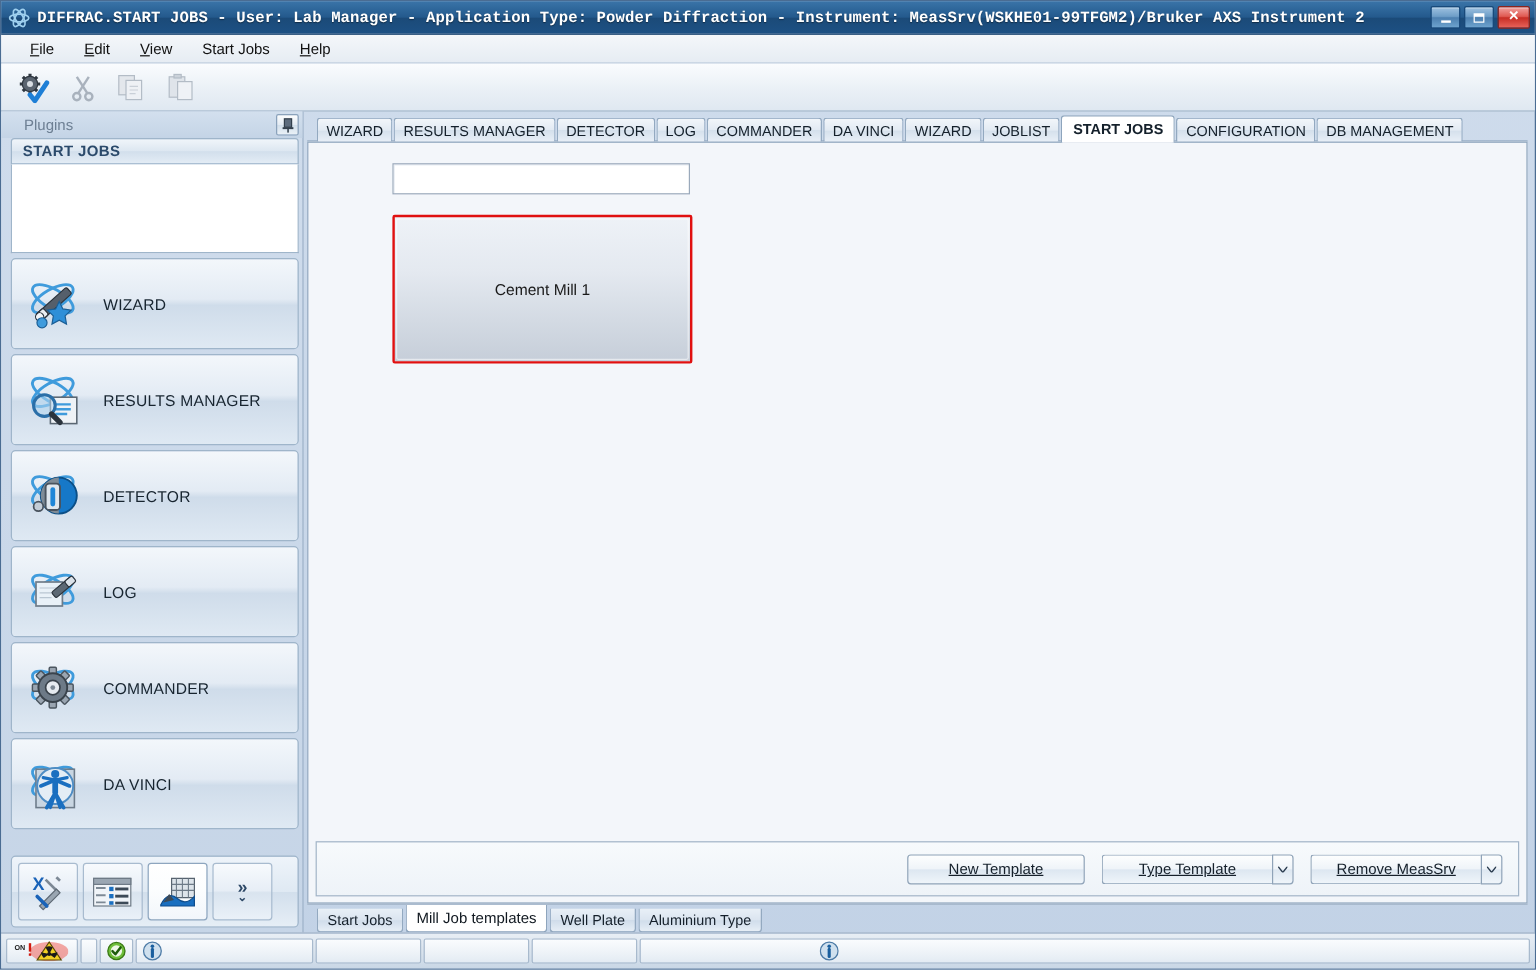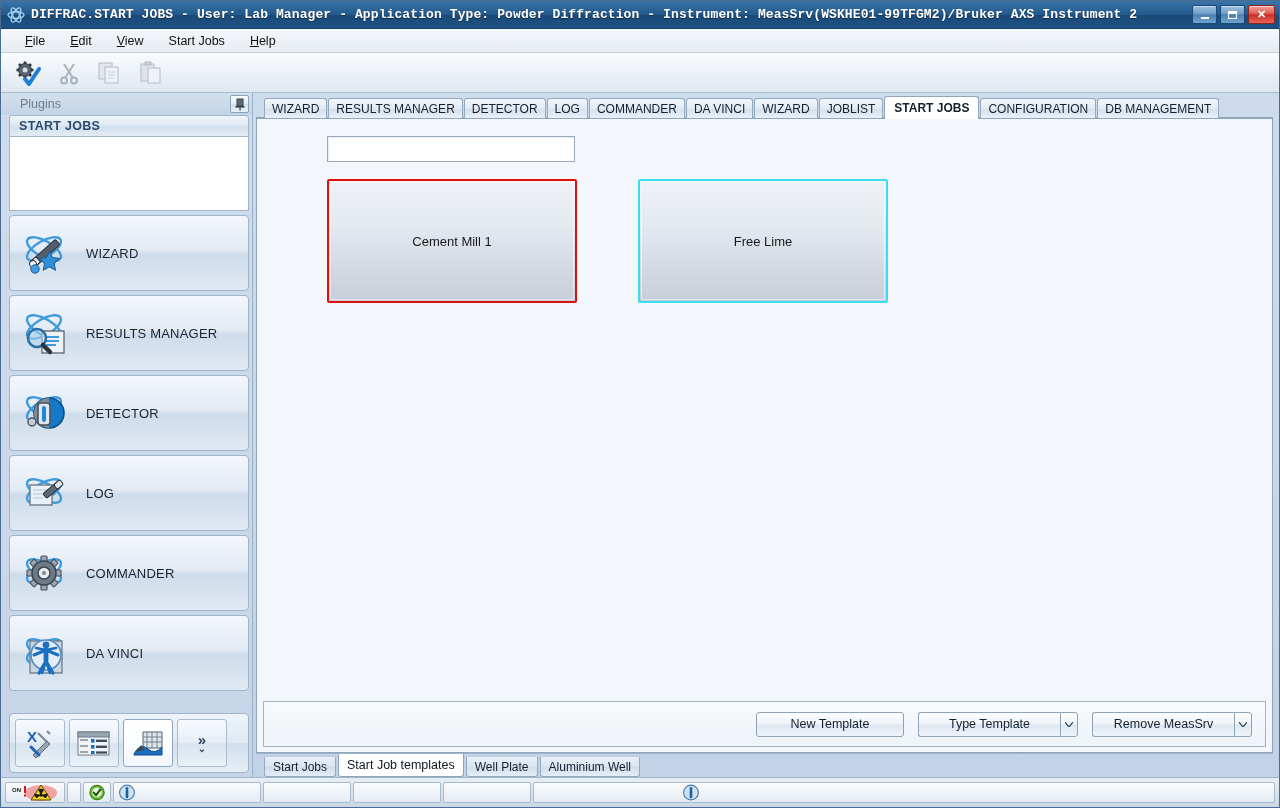--- a/index.html
+++ b/index.html
@@ -322,20 +322,21 @@
     height: 25px;
     min-width: 148px;
     padding: 0 20px;
     border: 1px solid #8fa3b8;
     border-radius: 3px;
     background: linear-gradient(180deg,#fdfefe 0%, #eff4f9 47%, #dde7f1 52%, #eff5fa 100%);
     display: flex; align-items: center; justify-content: center;
     color: #15202b;
     font-size: 12.5px;
     white-space: nowrap;
+    text-decoration: underline;
   }
   .act-btn.split-main { border-radius: 3px 0 0 3px; border-right: none; min-width: 142px; }
   .act-split-arrow {
     width: 18px; height: 25px;
     border: 1px solid #8fa3b8;
     border-radius: 0 3px 3px 0;
     background: linear-gradient(180deg,#fdfefe 0%, #eff4f9 47%, #dde7f1 52%, #eff5fa 100%);
     display: flex; align-items: center; justify-content: center;
     color: #2c3d50; font-size: 9px;
   }
@@ -689,26 +690,20 @@
         <div id="content-scroll">
           <input id="name-input" type="text" placeholder="" style="">
 
           <div id="tmpl-grid">
             <div class="tmpl-cell">
               <div class="tmpl-btn" style="border-color:#e01010">
                 <div class="inner"></div>
                 <span>Cement Mill 1</span>
               </div>
             </div>
-            <div class="tmpl-cell">
-              <div class="tmpl-btn" style="border-color:#39dff0">
-                <div class="inner"></div>
-                <span>Free Lime</span>
-              </div>
-            </div>
           </div>
         </div>
 
         <div id="actionbar">
           <div class="act-wrap">
             <div class="act-btn">New Template</div>
           </div>
           <div class="act-wrap">
             <div class="act-btn split-main">Type Template</div>
             <div class="act-split-arrow">
@@ -724,23 +719,23 @@
                   <path d="M0 0 L4 5 L8 0" fill="none" stroke="#2c3d50" stroke-width="1.2"></path>
                 </svg>
             </div>
           </div>
         </div>
 
       </div>
 
       <div id="bottomtabs">
         <div class="btab">Start Jobs</div>
-        <div class="btab active">Start Job templates</div>
+        <div class="btab active">Mill Job templates</div>
         <div class="btab">Well Plate</div>
-        <div class="btab">Aluminium Well</div>
+        <div class="btab">Aluminium Type</div>
       </div>
 
     </div>
   </div>
 
   <div id="statusbar">
     <div class="sb-cell" style="width:60px">
       <svg width="46" height="17" viewBox="0 0 46 17">
         <ellipse cx="30" cy="9" rx="16" ry="8" fill="#f0534a" opacity=".5"></ellipse>
         <text x="1" y="8" font-family="Liberation Sans" font-size="6" font-weight="bold" fill="#1a1a1a">ON</text>

